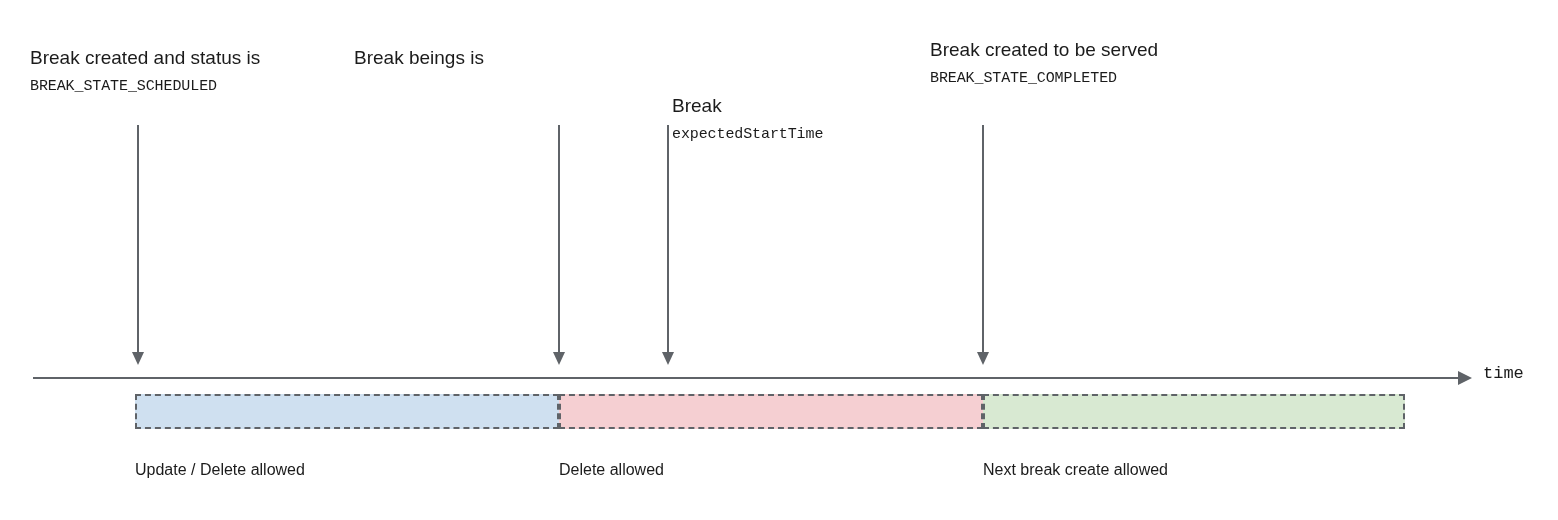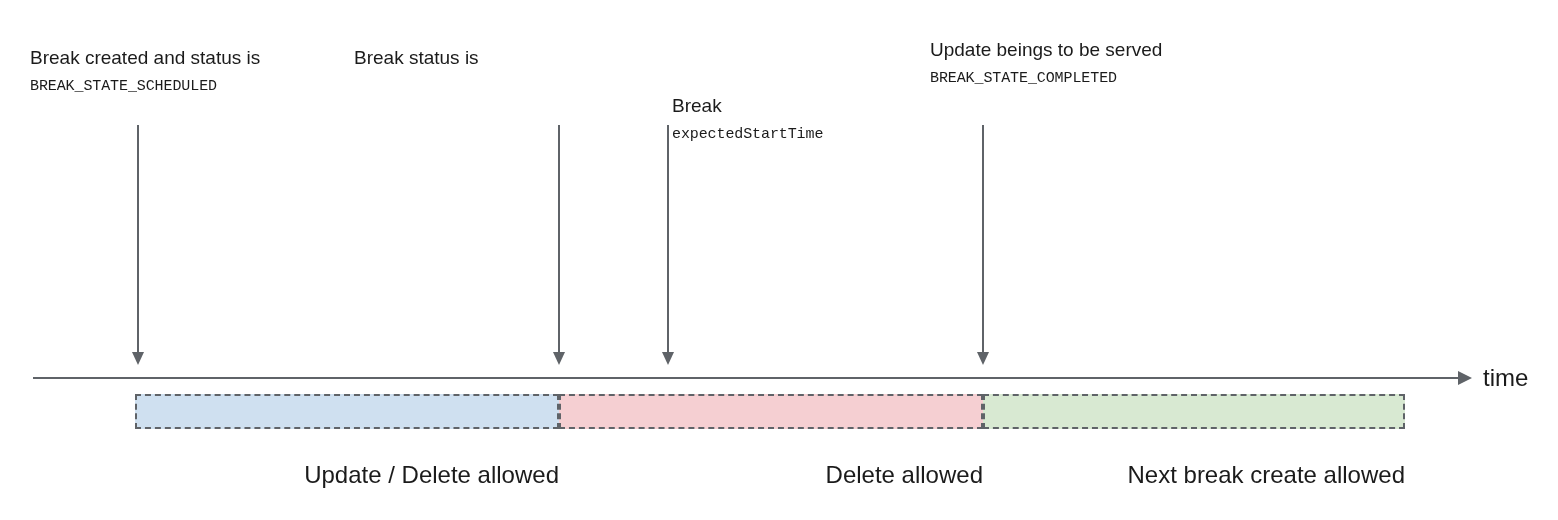--- a/index.html
+++ b/index.html
@@ -73,61 +73,61 @@
   .axis-head {
     position: absolute;
     width: 0;
     height: 0;
     border-top: 7.5px solid transparent;
     border-bottom: 7.5px solid transparent;
     border-left: 14px solid #5f6368;
   }
   .axis-label {
     position: absolute;
-    font-size: 24px;
+    font-size: 17px;
     color: #1b1b1b;
-    font-family: Liberation Sans, sans-serif;
+    font-family: Liberation Mono, monospace;
   }
 
   
   .phase {
     position: absolute;
     height: 35px;
     box-sizing: border-box;
     border: 2px dashed #5f6368;
   }
 
   
   .caption {
     position: absolute;
-    font-size: 24px;
+    font-size: 16px;
     color: #1b1b1b;
-    text-align: right;
+    text-align: left;
     white-space: nowrap;
     font-family: "Liberation Sans", sans-serif;
   }
 </style>
 </head>
 <body>
 
 <div class="stage">
 
   <div class="annotation" id="ann-0" style="left: 30px; top: 43px;">
       <span class="prose">Break created and status is</span>
       <span class="code">BREAK_STATE_SCHEDULED</span>
     </div>
   <div class="annotation" id="ann-1" style="left: 354px; top: 43px;">
-      <span class="prose">Break status is</span>
+      <span class="prose">Break beings is</span>
     </div>
   <div class="annotation" id="ann-2" style="left: 672px; top: 43px; margin-top: 48px;">
       <span class="prose">Break</span>
       <span class="code">expectedStartTime</span>
     </div>
   <div class="annotation" id="ann-3" style="left: 930px; top: 35px;">
-      <span class="prose">Update beings to be served</span>
+      <span class="prose">Break created to be served</span>
       <span class="code">BREAK_STATE_COMPLETED</span>
     </div>
 
   <div class="marker" id="mk-0" style="left: 131px; top: 125px; height: 240px;">
     <div class="shaft" style="height: 228px;"></div>
     <div class="head" style="top: 227px;"></div>
   </div>
   <div class="marker" id="mk-1" style="left: 552px; top: 125px; height: 240px;">
     <div class="shaft" style="height: 228px;"></div>
     <div class="head" style="top: 227px;"></div>

